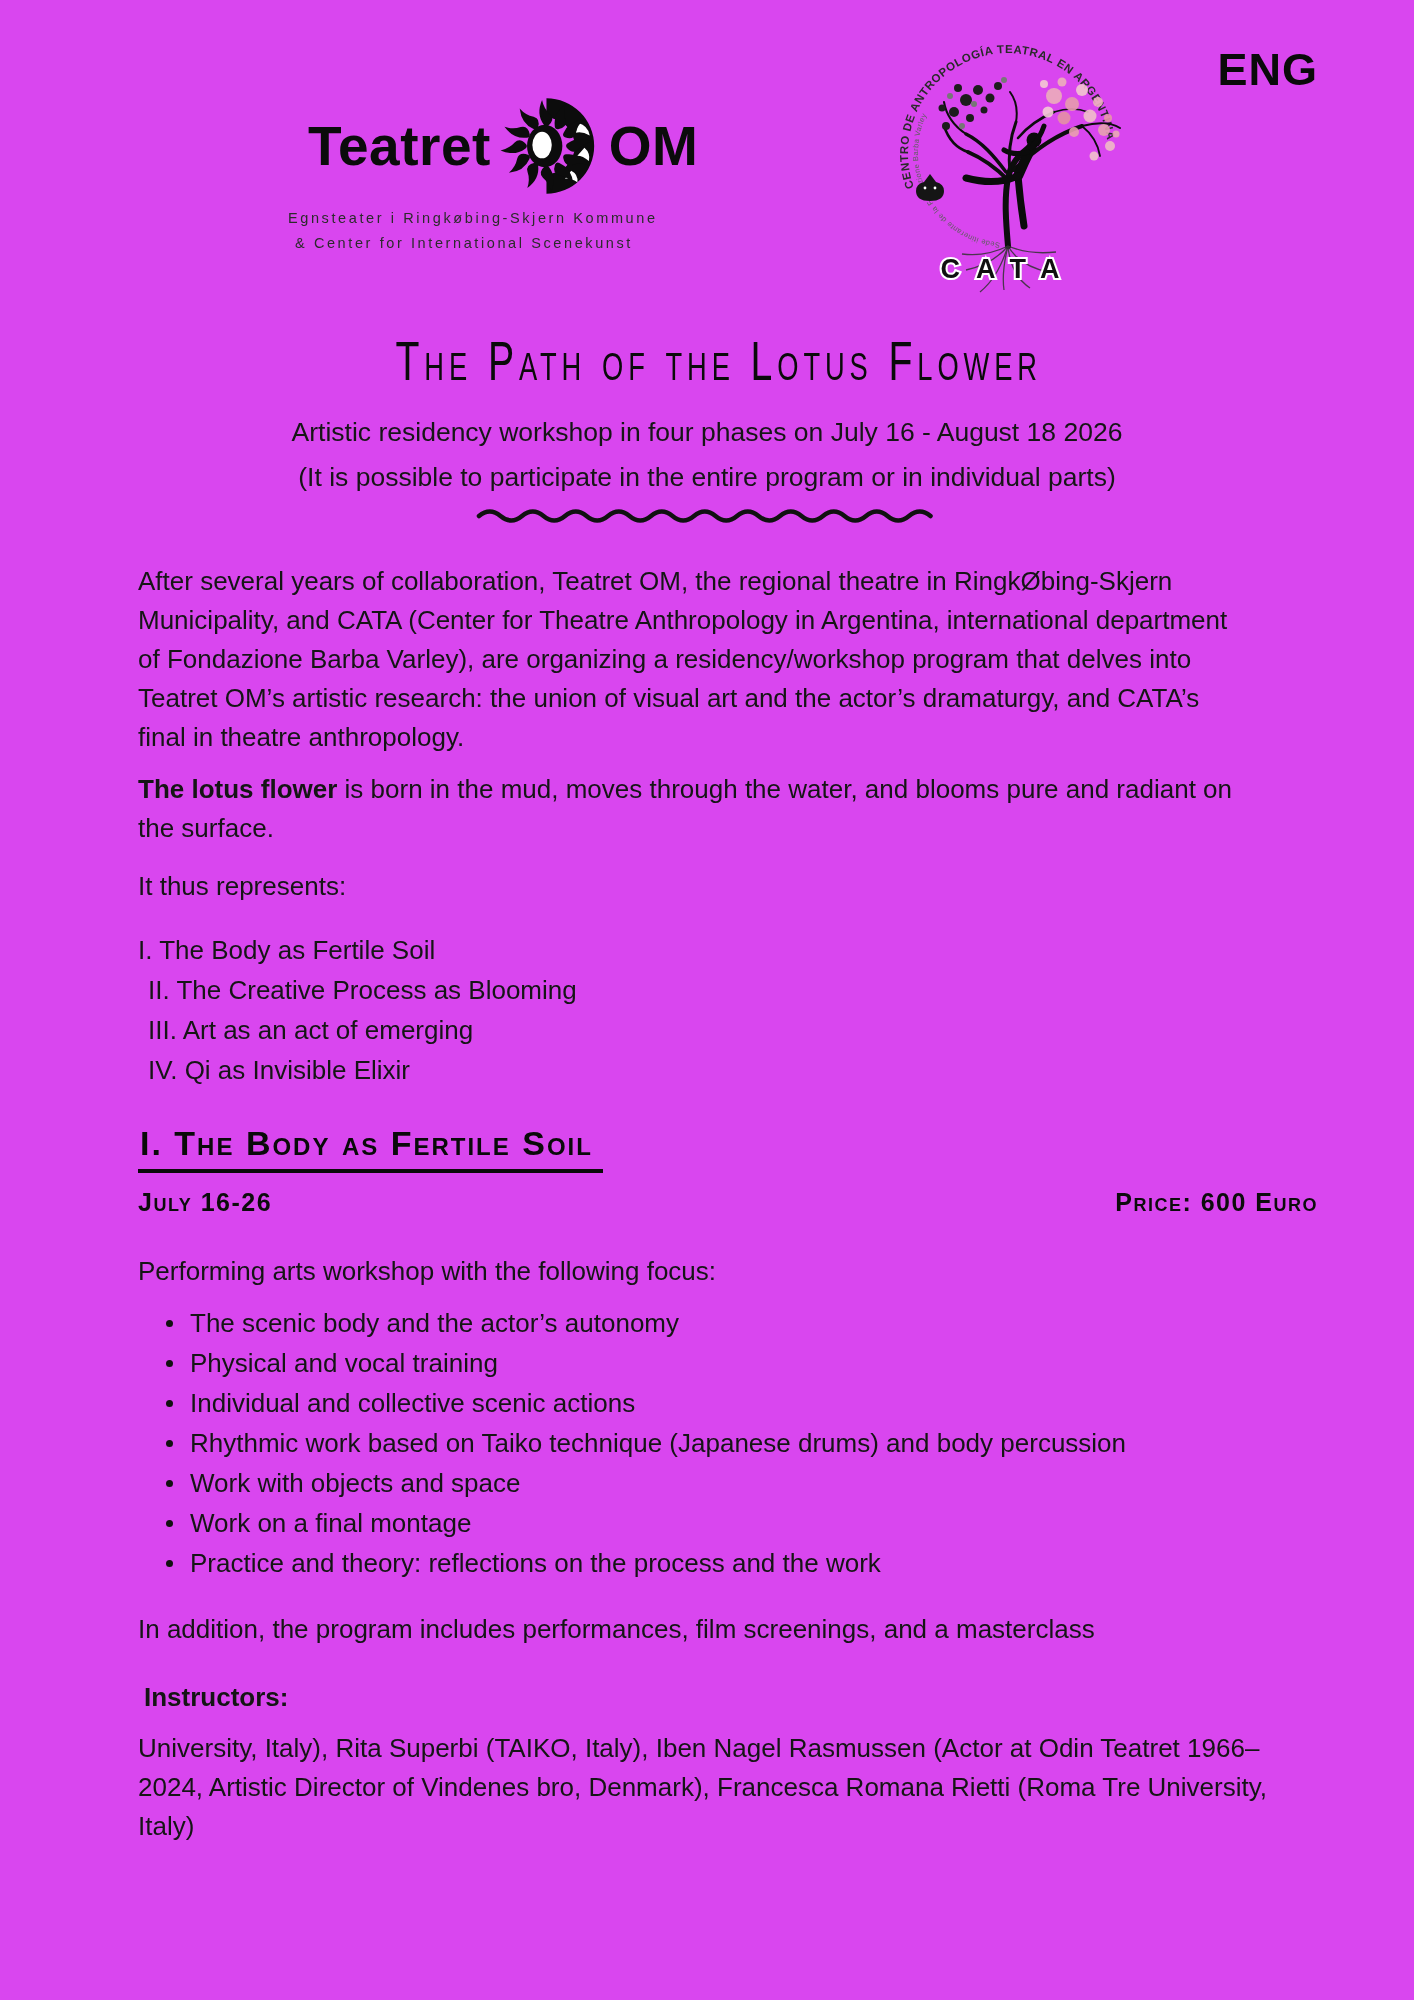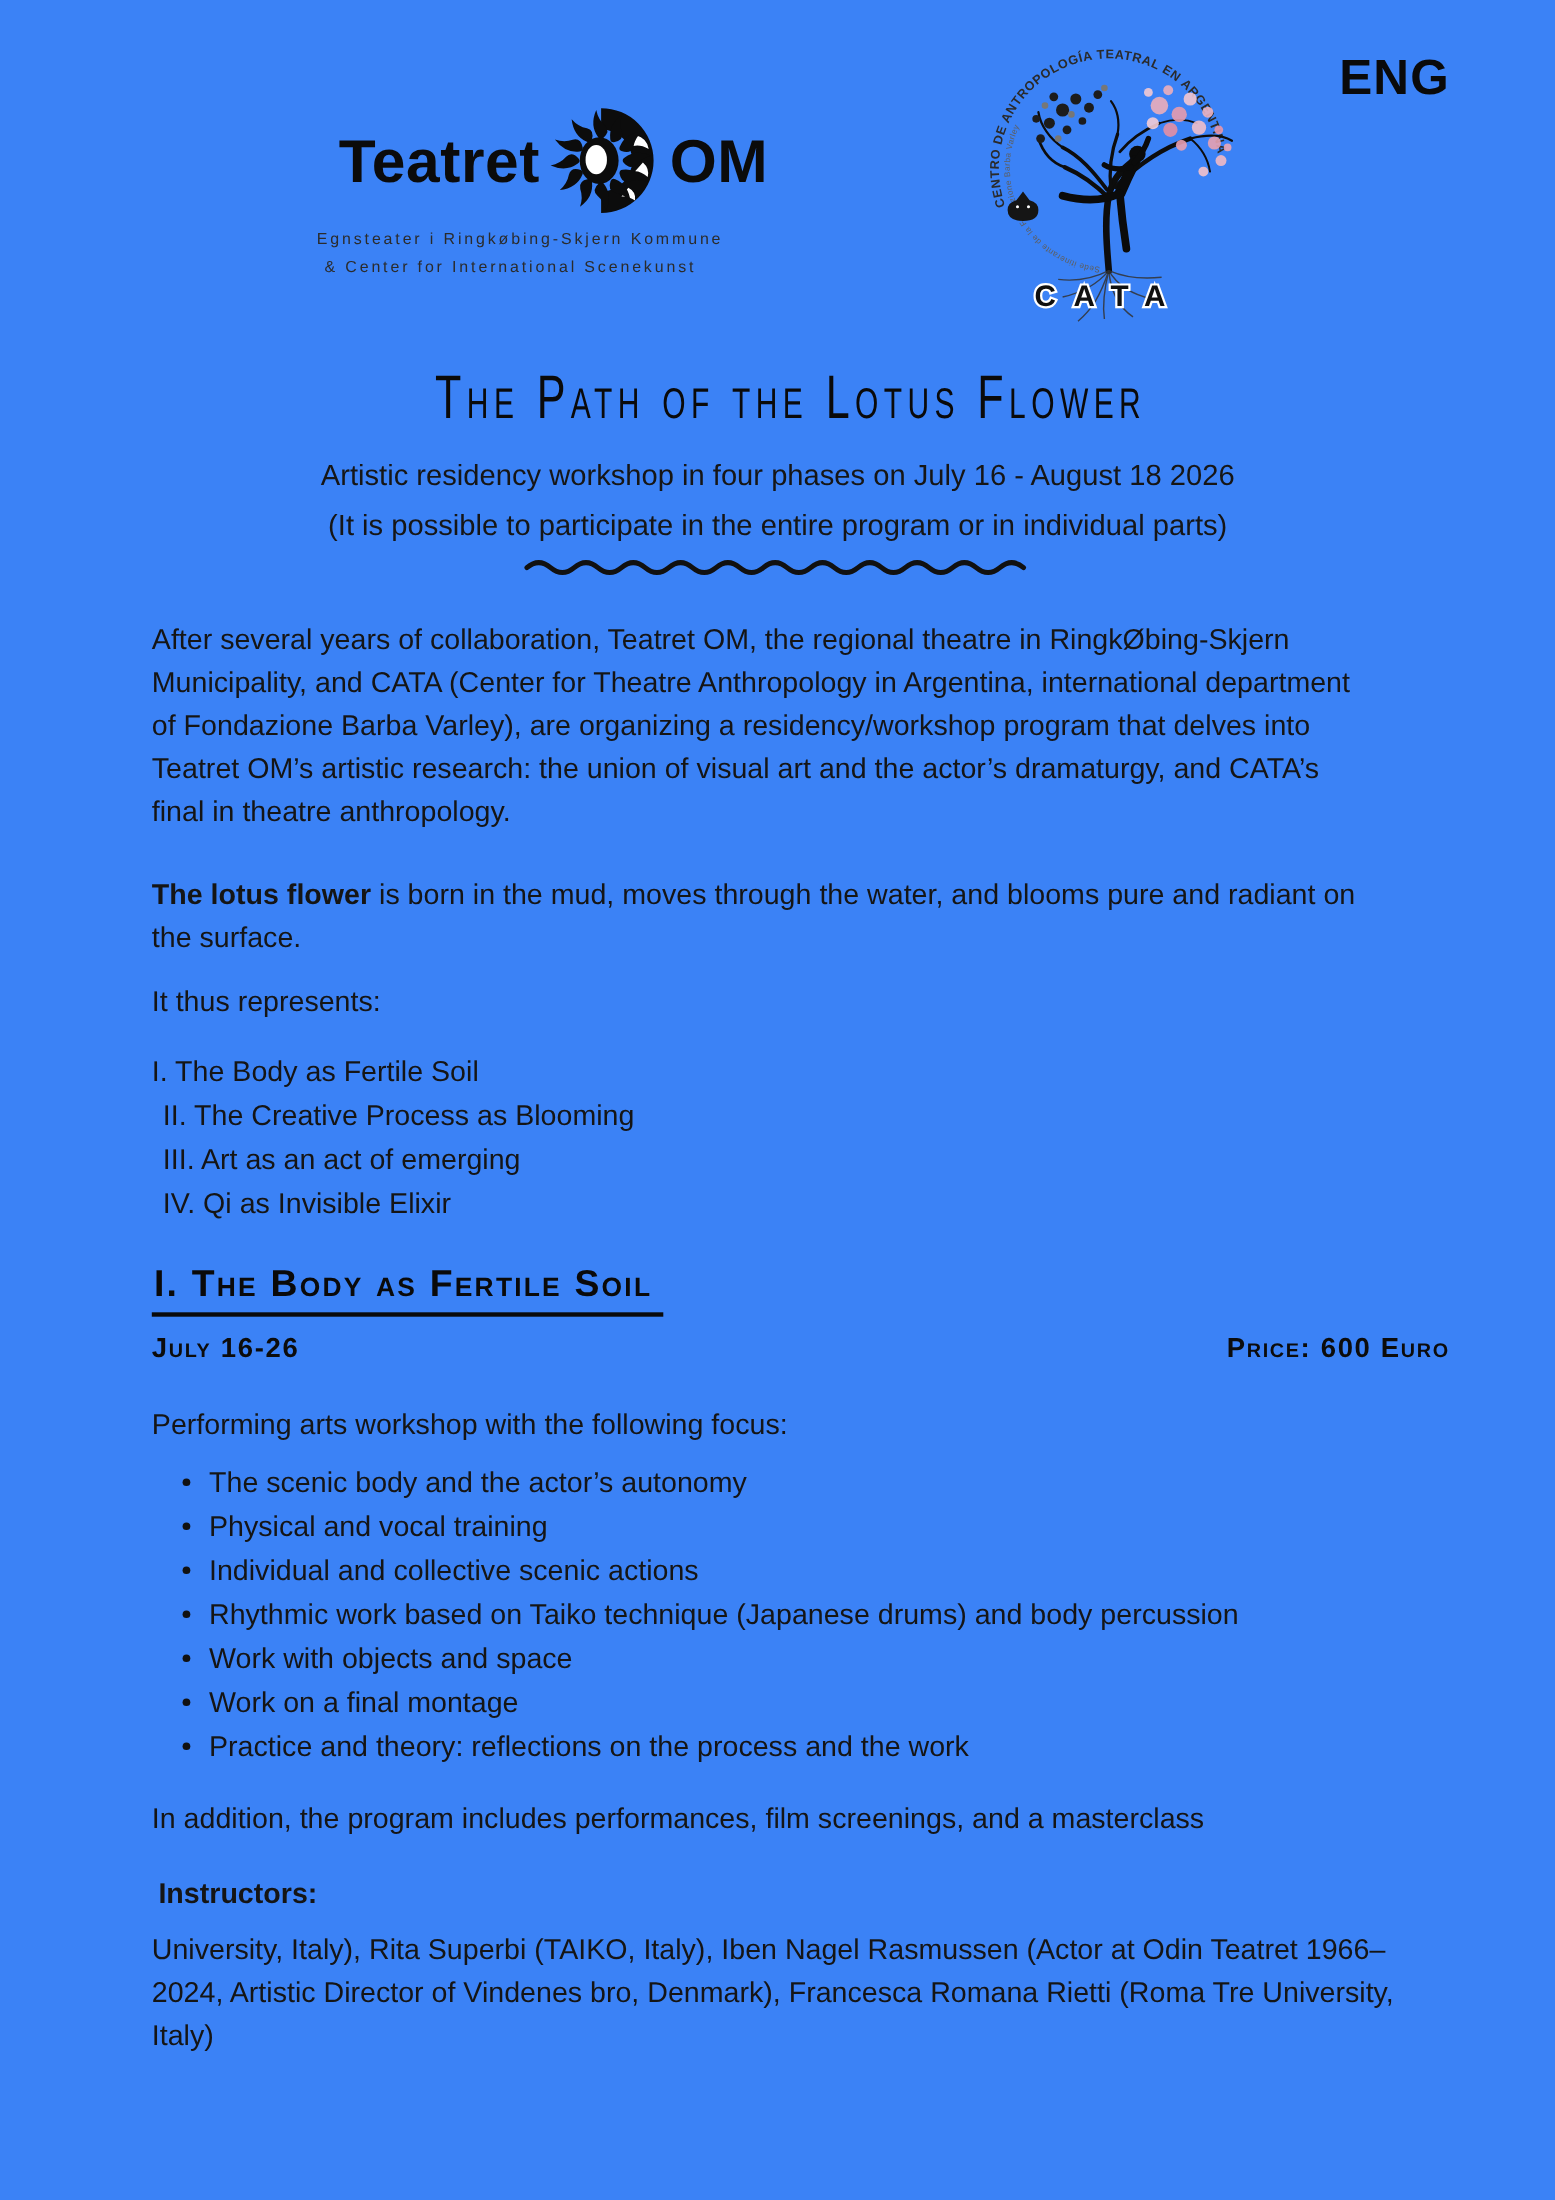--- a/index.html
+++ b/index.html
@@ -1,16 +1,16 @@
 <!DOCTYPE html>
 <html><head>
 <meta charset="utf-8">
 <style>
   html,body{margin:0;padding:0;background:#ffffff;}
-  .page{position:relative;width:1414px;height:2000px;background:#3b82f6;overflow:hidden;
+  .page{position:relative;width:1414px;height:2000px;background:#d946ef;overflow:hidden;
         font-family:"Liberation Sans", sans-serif;color:#141414;}
 
   
   .eng{position:absolute;top:44px;right:96px;font-size:45px;font-weight:700;
        letter-spacing:1px;color:#0a0a0a;}
 
   
   .teatret{position:absolute;left:288px;top:88px;width:460px;}
   .teatret-row{display:flex;align-items:center;height:116px;margin-left:20px;}
   .teatret-name{font-size:55px;font-weight:700;letter-spacing:0.5px;color:#0b0b0b;}
@@ -28,21 +28,21 @@
          white-space:nowrap;color:#0a0a0a;}
   .subtitle{position:absolute;top:410px;left:0;width:100%;text-align:center;
             font-size:26.5px;line-height:45px;color:#161616;}
   .wavy-wrap{position:absolute;top:505px;left:0;width:100%;text-align:center;}
 
   
   .content{position:absolute;top:544px;left:138px;width:1180px;
            font-size:26px;line-height:39px;color:#151515;}
   .line{white-space:nowrap;}
   .intro{margin-top:18px;}
-  .lotus{margin-top:37px;}
+  .lotus{margin-top:13px;}
   .bold{font-weight:700;}
   .represents-label{margin-top:19px;}
   .roman{margin-top:24px;line-height:40px;}
   .roman .indented{padding-left:10px;}
   .phase-heading{margin-top:34px;}
   .heading-text{display:inline-block;font-variant:small-caps;font-size:34px;font-weight:700;
                 letter-spacing:2px;color:#0a0a0a;border-bottom:4px solid #0a0a0a;
                 padding:0 10px 6px 2px;white-space:nowrap;}
   .dates-row{display:flex;justify-content:space-between;align-items:baseline;margin-top:10px;
              font-variant:small-caps;font-size:25px;font-weight:700;letter-spacing:1.5px;color:#0c0c0c;}

